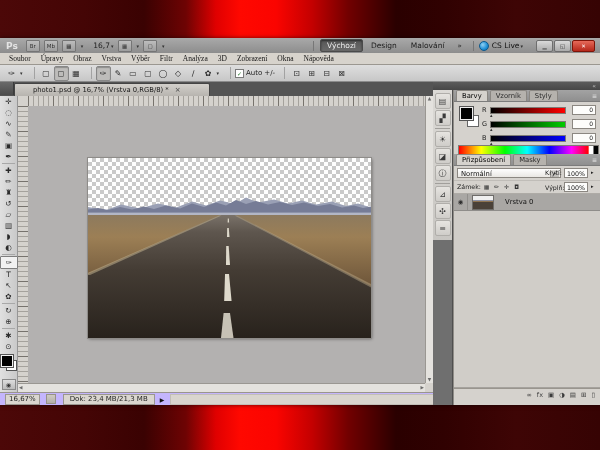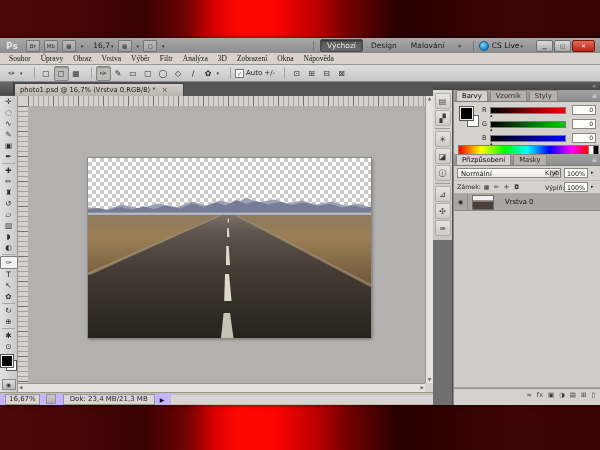--- a/index.html
+++ b/index.html
@@ -34,21 +34,21 @@
   .optgroup{display:flex;align-items:center;margin-right:3px;}
   .optbtn{width:13px;height:13px;display:flex;align-items:center;justify-content:center;font-size:8px;color:#2e2e2e;border:1px solid transparent;border-radius:2px;}
   .optbtn.pressed{background:#bdbcba;border:1px solid #878787;box-shadow:inset 0 1px 1px rgba(0,0,0,.25);}
   .optsep{width:1px;height:12px;background:#a2a2a2;margin:0 4px;}
   .autobox{width:7px;height:7px;border:1px solid #7a7a7a;background:#fff;display:flex;align-items:center;justify-content:center;font-size:6px;color:#2e7d32;margin-right:2px;}
   .optlabel{font-size:7px;color:#222;margin-right:2px;}
 
   
   .tabbar{position:absolute;left:0;top:44px;width:600px;height:14px;background:#545454;border-bottom:1px solid #3e3e3e;}
   .tabbar .corner{position:absolute;left:0;top:0;width:13px;height:13px;background:linear-gradient(#6a6a6a,#4b4b4b);border-right:1px solid #3c3c3c;}
-  .doctab{position:absolute;left:14px;top:1px;height:12px;min-width:158px;background:linear-gradient(#d3d0cb,#b7b4af);border:1px solid #444;border-bottom:none;border-radius:2px 2px 0 0;display:flex;align-items:center;padding:0 5px;font-size:6.8px;color:#161616;}
+  .doctab{position:absolute;left:14px;top:1px;height:12px;min-width:158px;background:linear-gradient(#d3d0cb,#b7b4af);border:1px solid #444;border-bottom:none;border-radius:2px 2px 0 0;display:flex;align-items:center;padding:0 18px;font-size:6.8px;color:#161616;}
   .tabclose{margin-left:6px;font-size:7px;color:#444;}
 
   
   .toolbar{position:absolute;left:0;top:58px;width:18px;height:296px;background:linear-gradient(90deg,#e0e0e0,#c9c9c9);border-right:1px solid #969696;box-sizing:border-box;}
   .tool{width:16px;height:11px;margin:0 auto;display:flex;align-items:center;justify-content:center;font-size:7.5px;color:#2b2b2b;border-radius:1px;}
   .tool.active{background:#f1f1f1;border:1px solid #7e7e7e;box-shadow:inset 0 0 1px #fff;}
   .toolsep{height:1px;background:#a8a8a8;margin:1px 2px;}
   .fgbg{position:relative;width:16px;height:16px;margin:3px auto 0;}
   .fgbg .bg{position:absolute;right:0;bottom:0;width:9px;height:9px;background:#fff;border:1px solid #555;}
   .fgbg .fg{position:absolute;left:0;top:0;width:10px;height:10px;background:#000;border:1px solid #f2f2f2;outline:1px solid #555;}

